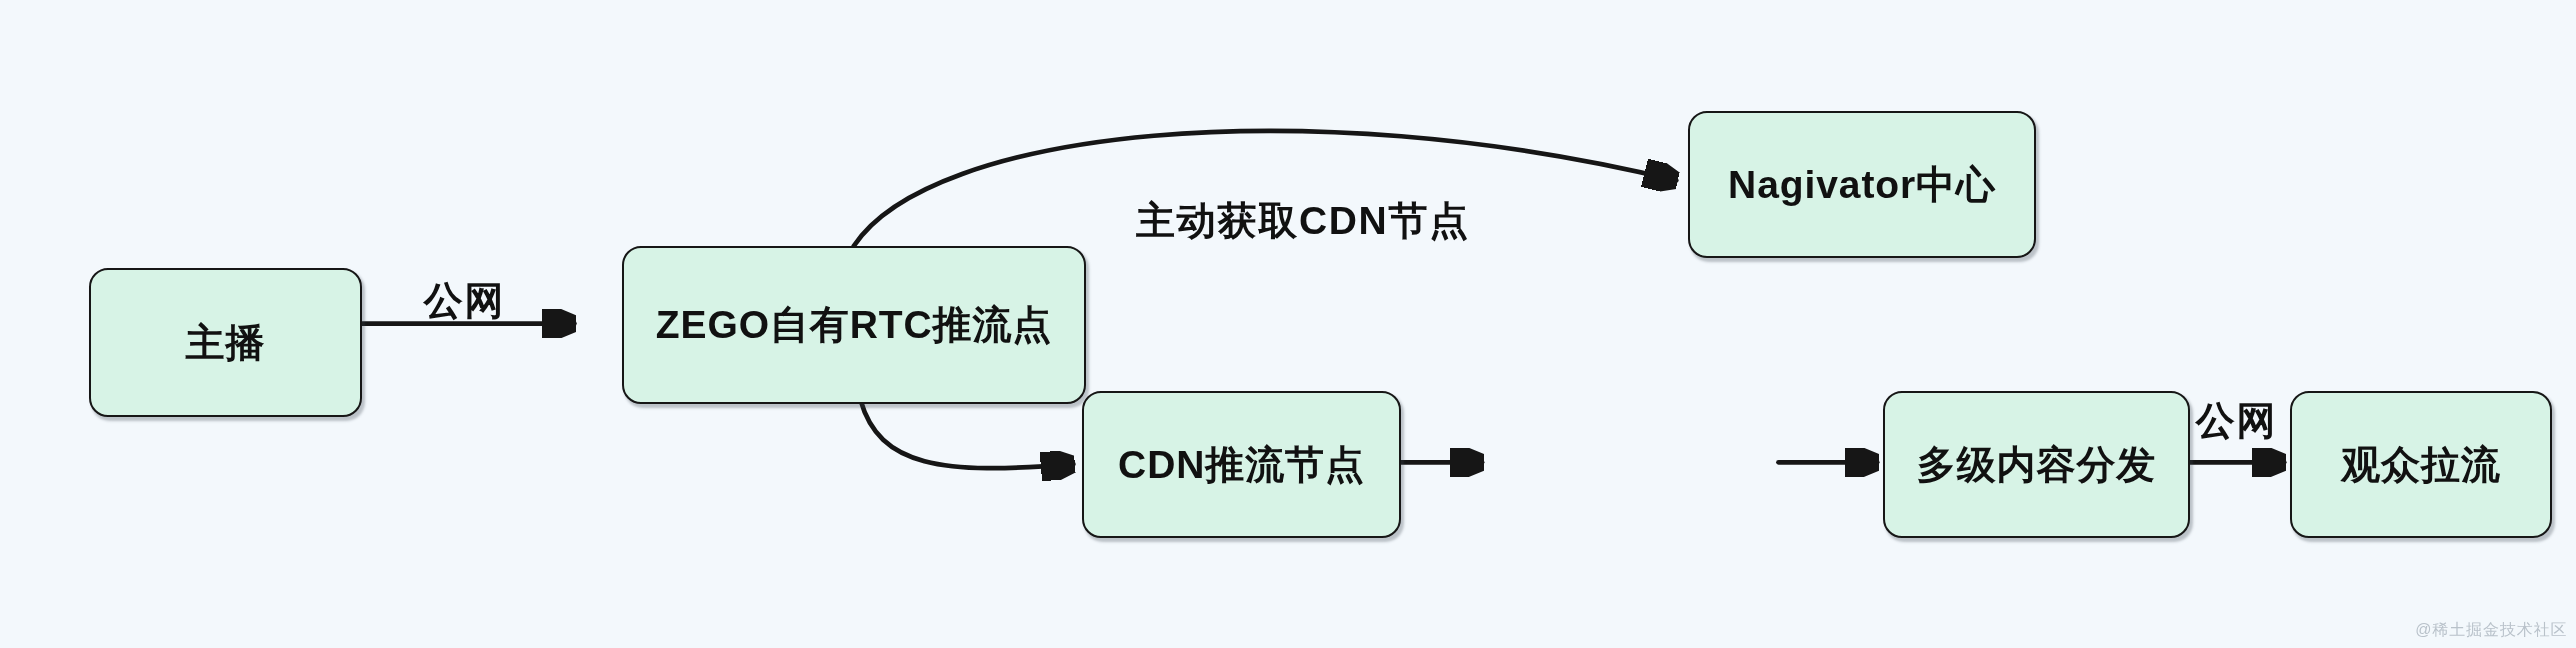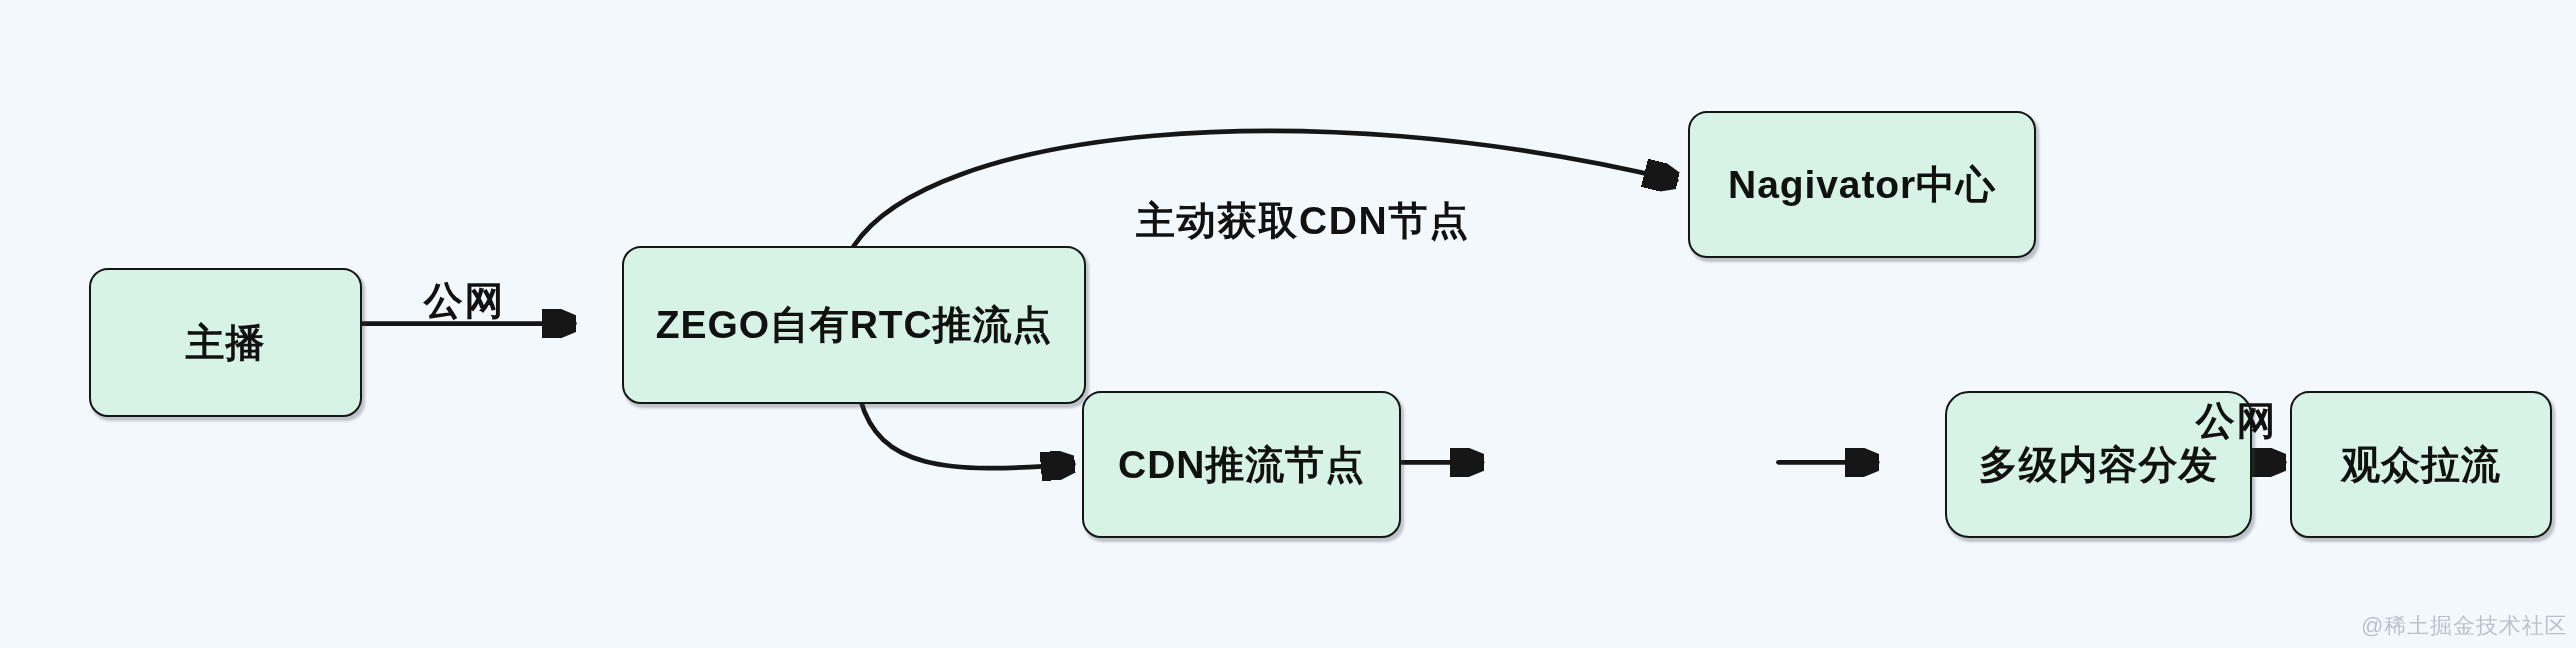--- a/index.html
+++ b/index.html
@@ -28,32 +28,32 @@
     position:absolute;
     color:#111;
     font-size:39px;font-weight:700;
     text-align:center;
     letter-spacing:1.7px;
     white-space:nowrap;
   }
   .watermark{
     position:absolute;
     right:8.5px;bottom:6.8px;
-    font-size:22px;
+    font-size:16px;
     color:var(--watermark,#a6b0ba);
     opacity:0.75;
     letter-spacing:0.9px;
   }
   
   #n-anchor {left:89px; top:252px; width:269px; height:145px;margin-top:16px;}
   #n-zego   {left:579px; top:246px; width:460px; height:154px;margin-left:43px;}
   #n-nav    {left:1688px;top:111px; width:344px; height:143px;}
   #n-cdn    {left:1082px;top:391px; width:315px; height:143px;text-align:right;}
   #n-media  {left:1486px;top:391px; width:290px; height:143px;}
-  #n-multi  {left:1945px;top:391px; width:303px; height:143px;border-radius:24px;}
+  #n-multi  {left:1883px;top:391px; width:303px; height:143px;}
   #n-viewer {left:2290px;top:391px; width:258px; height:143px;}
   
   #lbl-pubnet1 {left:375px; top:274px; width:179px;}
   #lbl-getcdn  {left:1107px;top:194px; width:392px;}
   #lbl-pubnet2 {left:2147px;top:394px; width:179px;}
 </style>
 </head>
 <body>
 
 <div class="stage">

